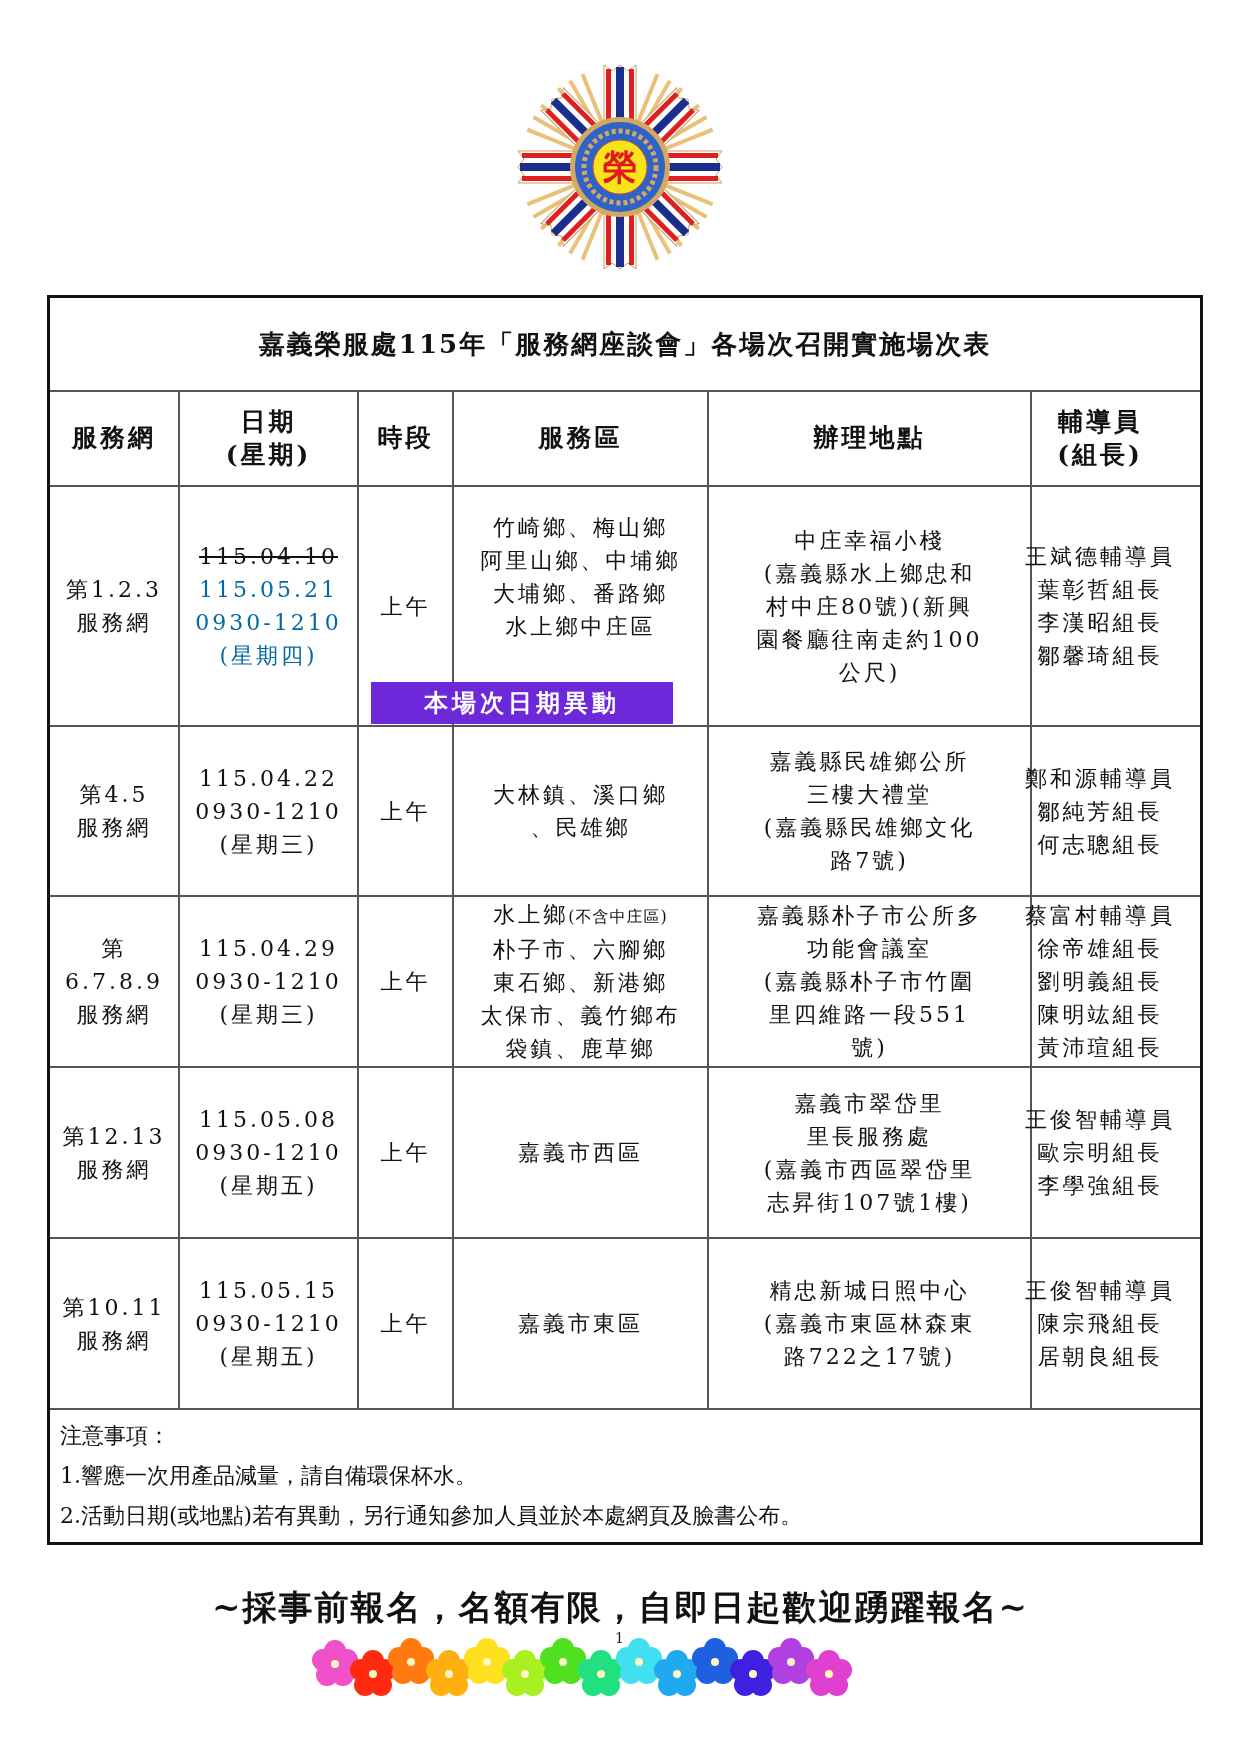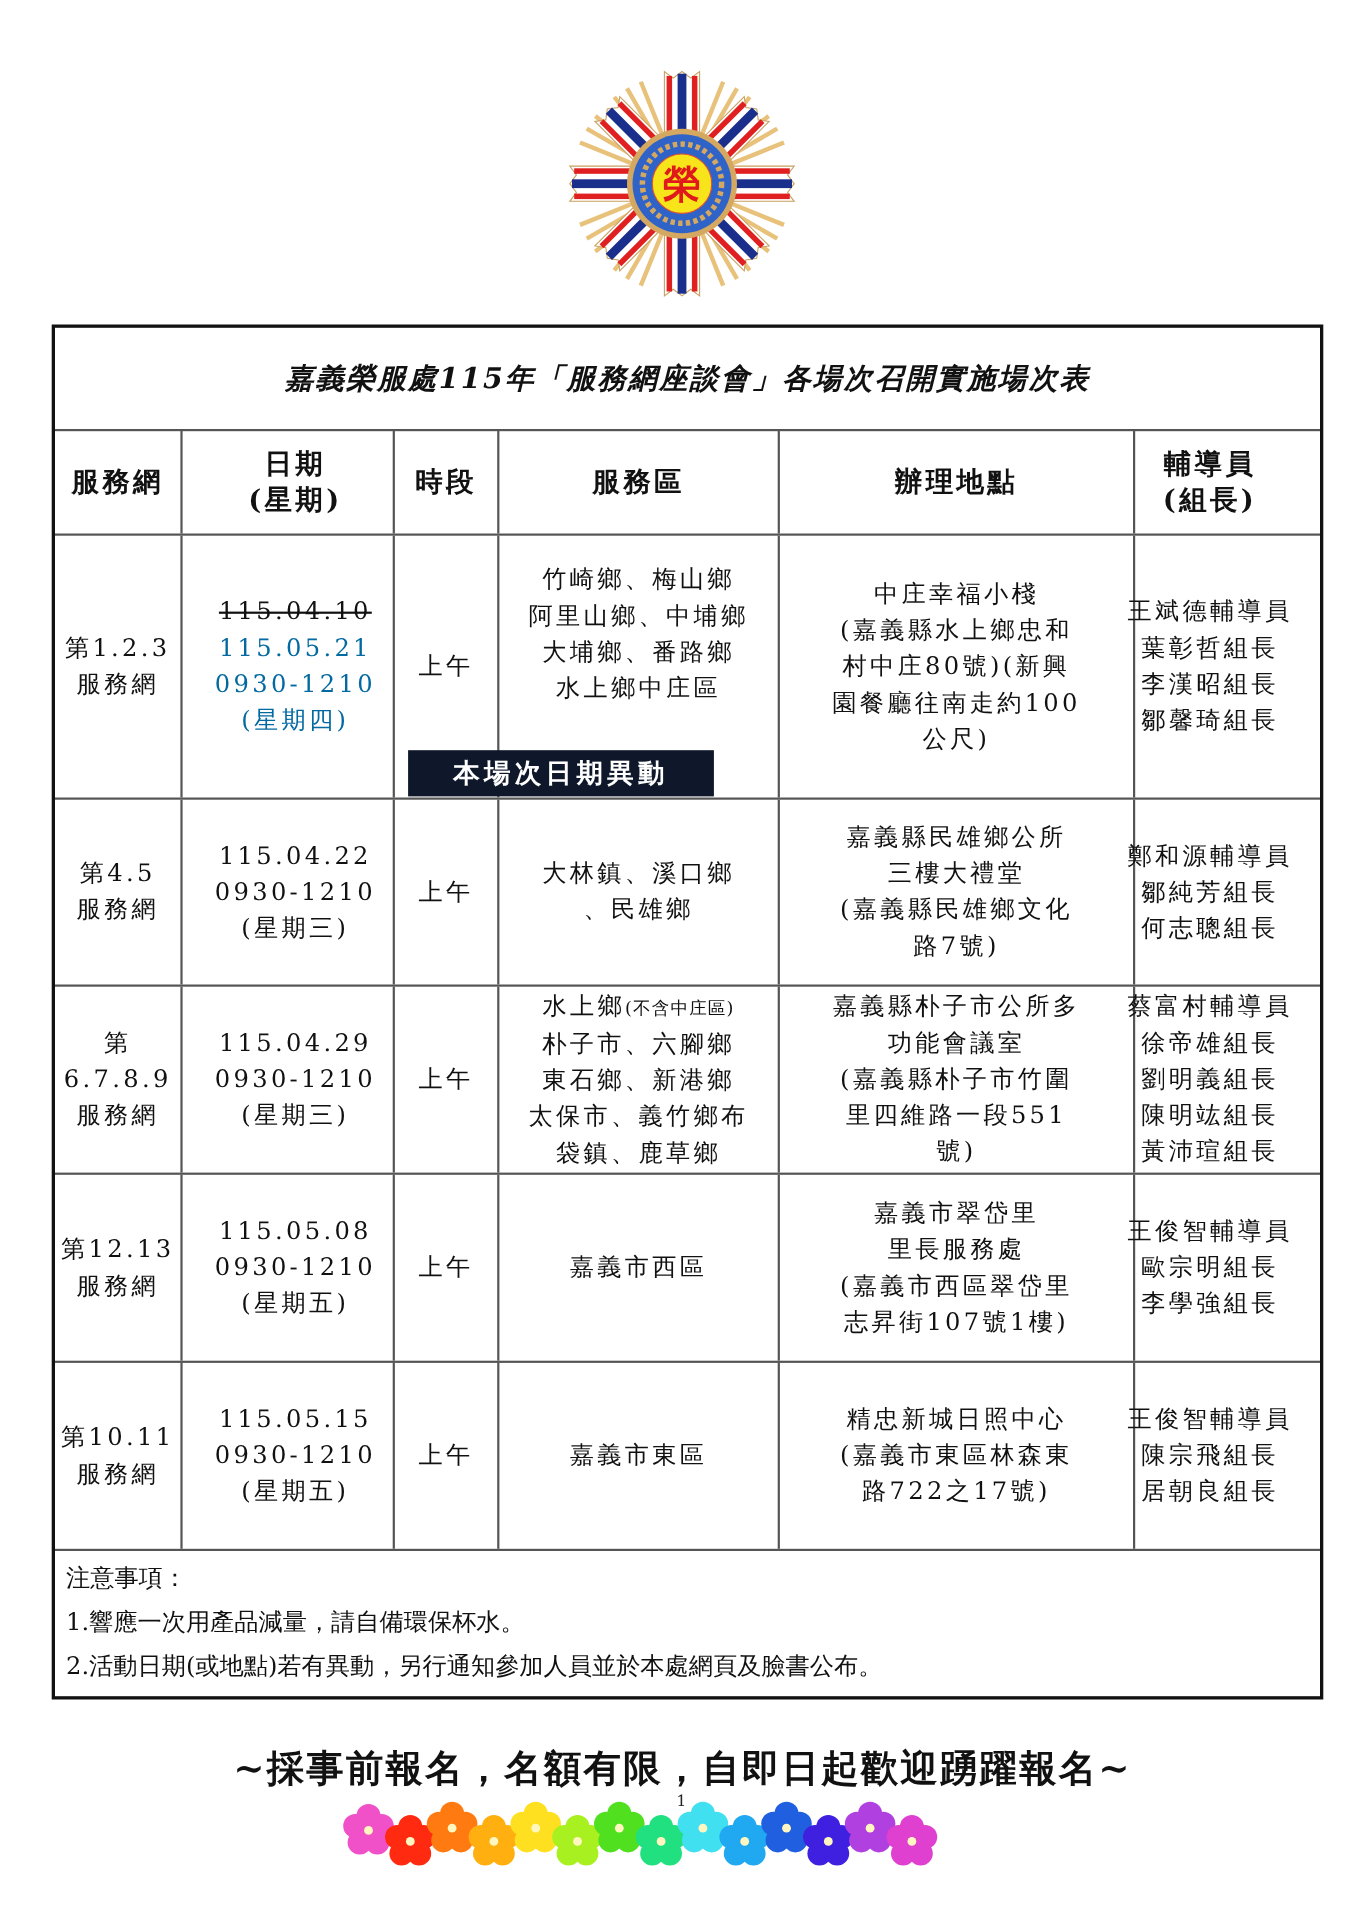--- a/index.html
+++ b/index.html
@@ -10,44 +10,43 @@
   .emblem { position: absolute; left: 515px; top: 62px; width: 210px; height: 210px; }
   .sheet {
     position: absolute; left: 47px; top: 295px; width: 1156px; height: 1250px;
     border: 3px solid #111; box-sizing: border-box;
   }
   .title-row {
     position: absolute; left: 0; top: 0; right: 0; height: 92px;
     display: flex; align-items: center; justify-content: center;
     font-size: 26px; font-weight: bold; letter-spacing: 2px;
     border-bottom: 2px solid #555;
-    font-style: italic;
   }
   .grid { position: absolute; left: 0; right: 0; top: 92px; }
   .row { position: absolute; left: 0; right: 0; border-bottom: 2px solid #555; }
   .cell {
     position: absolute; top: 0; bottom: 0; box-sizing: border-box;
     display: flex; flex-direction: column; align-items: center; justify-content: center;
     text-align: center; font-size: 22px; line-height: 33px; letter-spacing: 3px;
     border-right: 2px solid #555;
   }
   .cell.last { border-right: none; }
-  .c0 { left: 0; width: 116px; }
+  .c0 { left: 0; width: 130px; }
   .c1 { left: 130px; width: 179px; }
   .c2 { left: 309px; width: 95px; }
   .c3 { left: 404px; width: 255px; }
   .c4 { left: 659px; width: 323px; }
   .c5 { left: 950px; width: 200px; }
   .hdr .cell { font-weight: bold; font-size: 25px; line-height: 33px; }
   .strike { text-decoration: line-through; text-decoration-thickness: 2px; }
   .red { color: #0369a1; }
   .small { font-size: 16px; letter-spacing: 1px; }
   .badge {
-    position: absolute; left: 321px; top: 195px; width: 278px; height: 42px;
-    background: #0f172a; color: #fff; font-weight: bold; font-size: 24px; letter-spacing: 4px;
+    position: absolute; left: 321px; top: 195px; width: 302px; height: 42px;
+    background: #6d28d9; color: #fff; font-weight: bold; font-size: 24px; letter-spacing: 4px;
     display: flex; align-items: center; justify-content: center; z-index: 3;
   }
   .notes {
     position: absolute; left: 0; right: 0; bottom: 0; height: 132px;
     padding: 6px 10px; box-sizing: border-box; font-size: 22px; line-height: 40px;
   }
   .notes div { white-space: nowrap; }
   .slogan {
     position: absolute; left: 0; width: 1241px; top: 1585px; text-align: center;
     font-size: 34px; font-weight: bold; letter-spacing: 2px;

